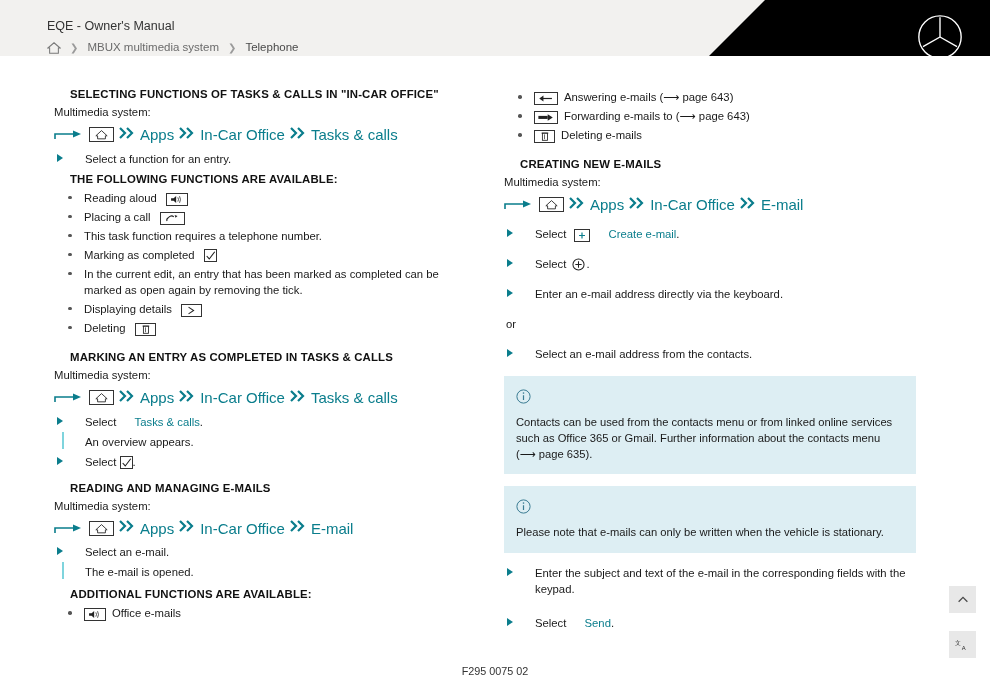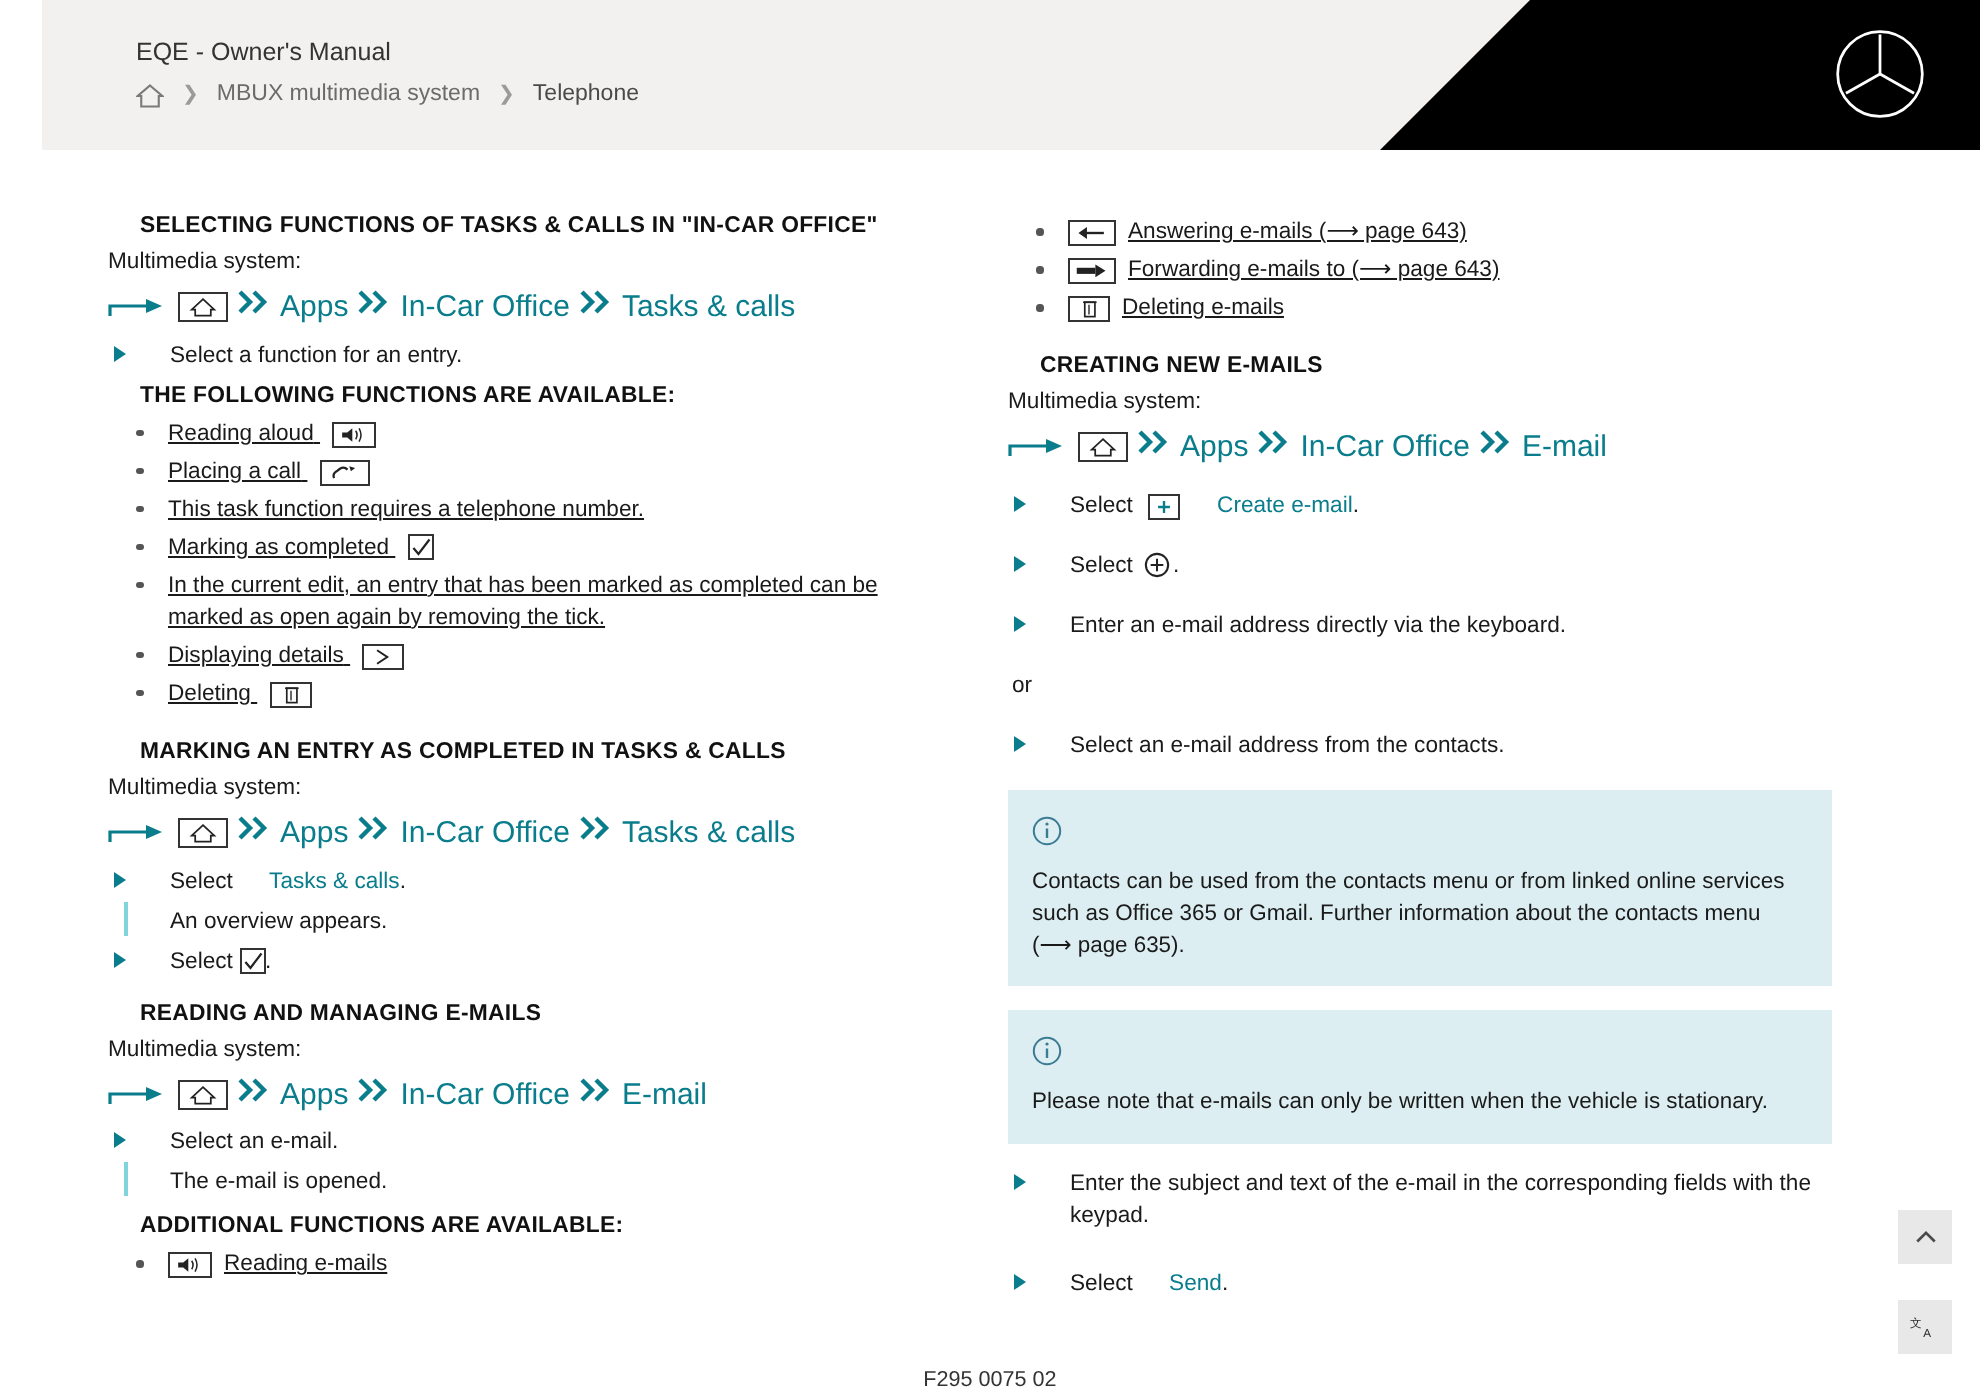--- a/index.html
+++ b/index.html
@@ -8,24 +8,23 @@
     width: 990px; height: 700px;
     background: #ffffff;
     font-family: "Liberation Sans", sans-serif;
     color: #1a1a1a;
     overflow: hidden;
   }
 
   
   .header {
     position: relative;
-    height: 75px;
+    height: 56px;
     background: #f2f1ef;
     overflow: hidden;
-    margin-left: 21px;
   }
   .header-black {
     position: absolute;
     top: 0; right: 0;
     width: 300px; height: 75px;
     background: #000000;
     clip-path: polygon(75px 0, 100% 0, 100% 100%, 0 100%);
   }
   .mb-star {
     position: absolute;
@@ -115,21 +114,20 @@
 
   
   ul.bullets {
     list-style: none;
     margin: 0; padding: 0;
   }
   ul.bullets > li {
     position: relative;
     padding-left: 30px;
     margin: 3px 0;
-    text-decoration: underline;
   }
   ul.bullets > li::before {
     content: "";
     position: absolute;
     left: 14px; top: 6px;
     width: 3.5px; height: 3.5px;
     border-radius: 50%;
     background: #555;
   }
 
@@ -450,21 +448,21 @@
 
     <h2 class="section" style="margin-top:6px;">ADDITIONAL FUNCTIONS ARE AVAILABLE:</h2>
 
     <ul class="bullets">
       <li>
         <span class="mini icon-box" style="width:22px;height:13px;margin-right:6px;">
           <svg viewBox="0 0 22 13" width="20" height="11">
             <path d="M4 5 L7 5 L10 2.5 L10 10.5 L7 8 L4 8 Z" fill="#222"></path>
             <path d="M12 4 Q13.6 6.5 12 9 M14 2.6 Q16.3 6.5 14 10.4" fill="none" stroke="#222" stroke-width="0.9"></path>
           </svg>
-        </span><span>Reading e-mails</span>
+        </span><span>Office e-mails</span>
       </li>
     </ul>
   </div>
 
   <div class="col col-right">
 
     <ul class="bullets">
       <li>
         <span class="mini icon-box" style="width:24px;height:13px;margin-right:6px;">
           <svg viewBox="0 0 24 13" width="22" height="11">

